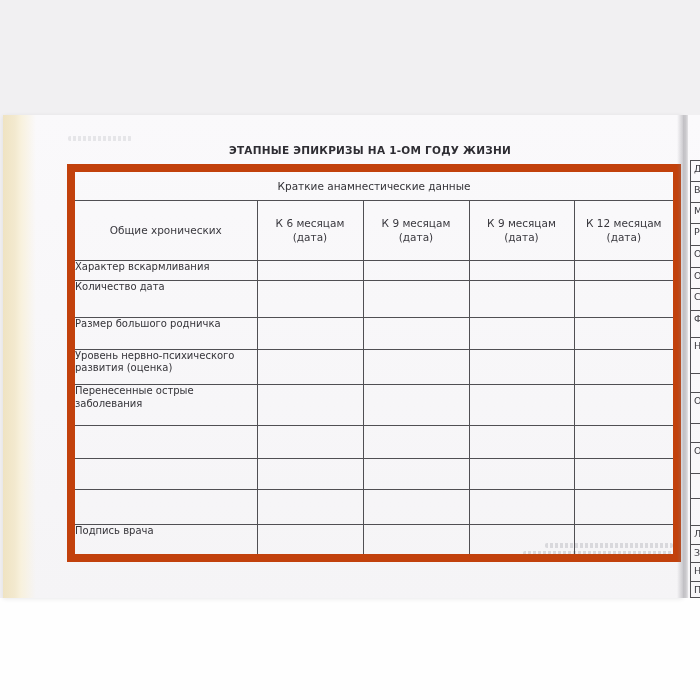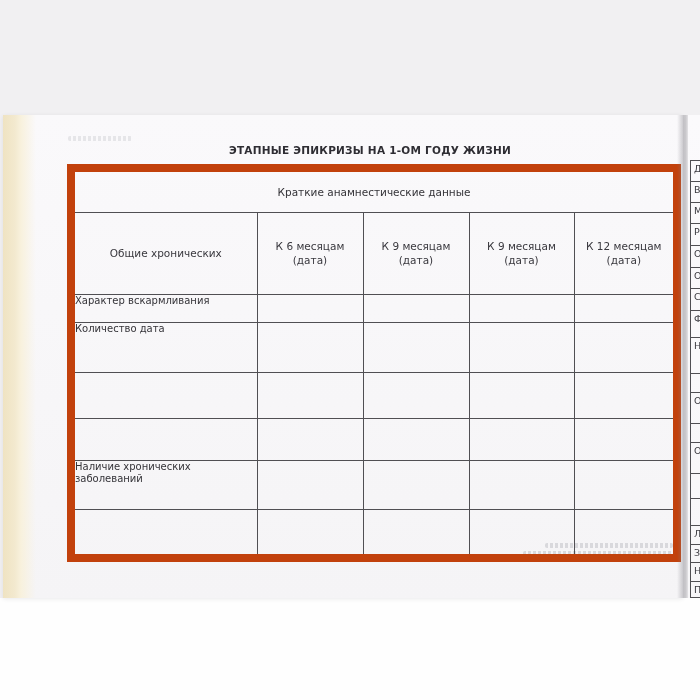--- a/index.html
+++ b/index.html
@@ -124,44 +124,66 @@
           <td></td>
           <td></td>
     </tr>
     <tr class="r1">
       <td class="lbl">Количество дата</td>
       <td></td>
           <td></td>
           <td></td>
           <td></td>
     </tr>
+    <tr class="r2">
+      <td class="lbl">Размер большого родничка</td>
+      <td></td>
+          <td></td>
+          <td></td>
+          <td></td>
+    </tr>
+    <tr class="r4">
+      <td class="lbl">Уровень нервно-психического
+развития (оценка)</td>
+      <td></td>
+          <td></td>
+          <td></td>
+          <td></td>
+    </tr>
+    <tr class="r5">
+      <td class="lbl">Перенесенные острые
+заболевания</td>
+      <td></td>
+          <td></td>
+          <td></td>
+          <td></td>
+    </tr>
     <tr class="r6">
       <td class="lbl"></td>
       <td></td>
           <td></td>
           <td></td>
           <td></td>
     </tr>
     <tr class="r7">
       <td class="lbl"></td>
       <td></td>
           <td></td>
           <td></td>
           <td></td>
     </tr>
-    <tr class="r8">
-      <td class="lbl">Наличие хронических
-заболеваний</td>
-      <td></td>
-          <td></td>
-          <td></td>
-          <td></td>
-    </tr>
     <tr class="r9">
       <td class="lbl"></td>
+      <td></td>
+          <td></td>
+          <td></td>
+          <td></td>
+    </tr>
+    <tr class="r11">
+      <td class="lbl">Подпись врача</td>
       <td></td>
           <td></td>
           <td></td>
           <td></td>
     </tr>
   </tbody>
     </table>
 
   <div class="page-seam"></div>
 

